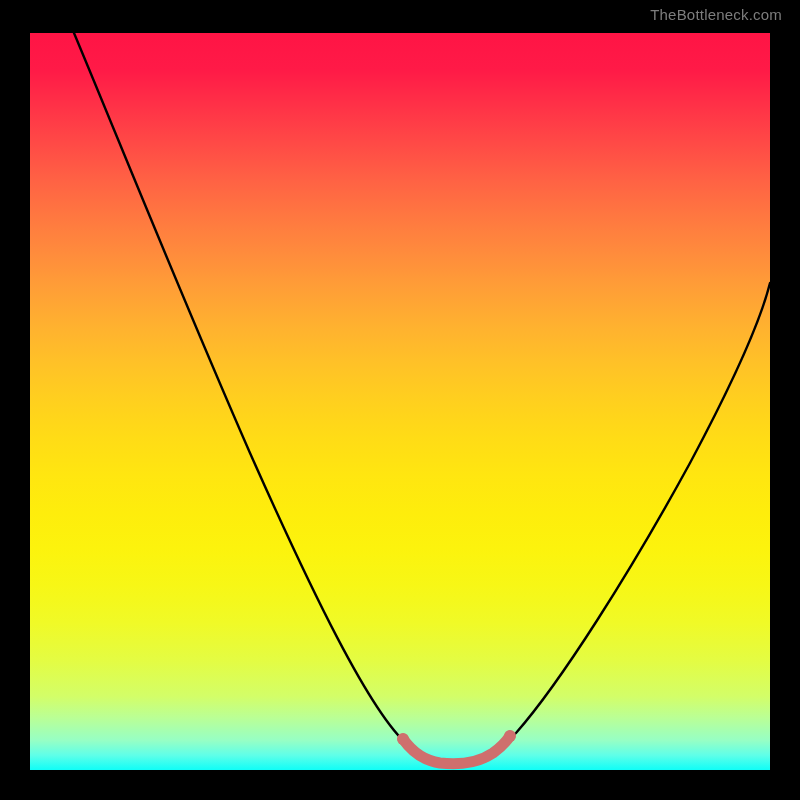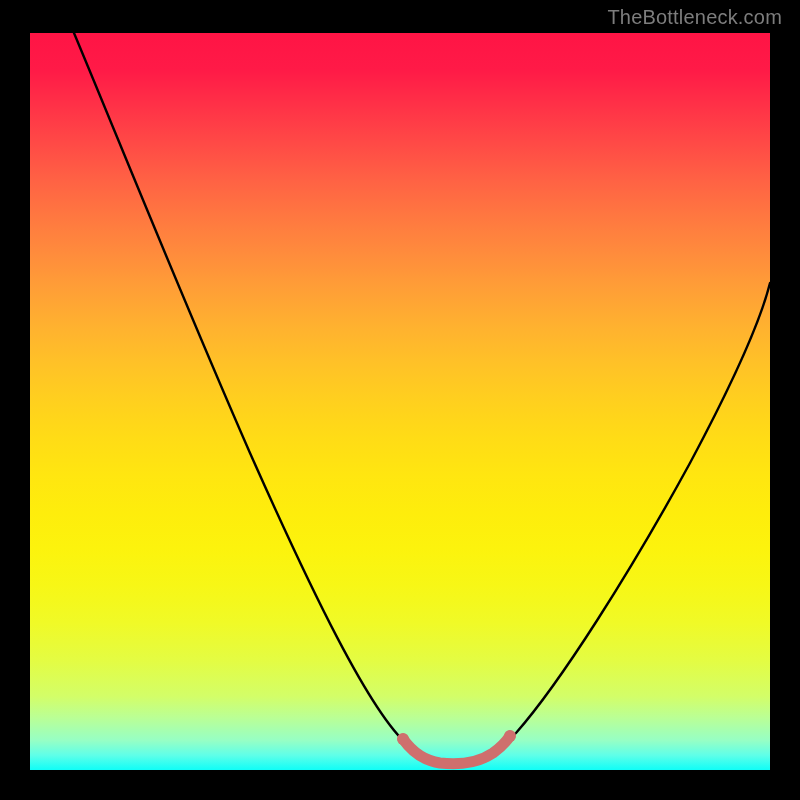--- a/index.html
+++ b/index.html
@@ -58,21 +58,21 @@
     position: absolute;
     inset: 0;
     width: 740px;
     height: 737px;
   }
   .watermark {
     position: absolute;
     top: 6px;
     right: 18px;
     color: #7d7d7d;
-    font-size: 20px;
+    font-size: 15px;
     letter-spacing: 0.2px;
     font-weight: 500;
   }
 </style>
 </head>
 <body>
 
 <div class="frame">
   <div class="plot-area">
     <div class="gradient"></div>

